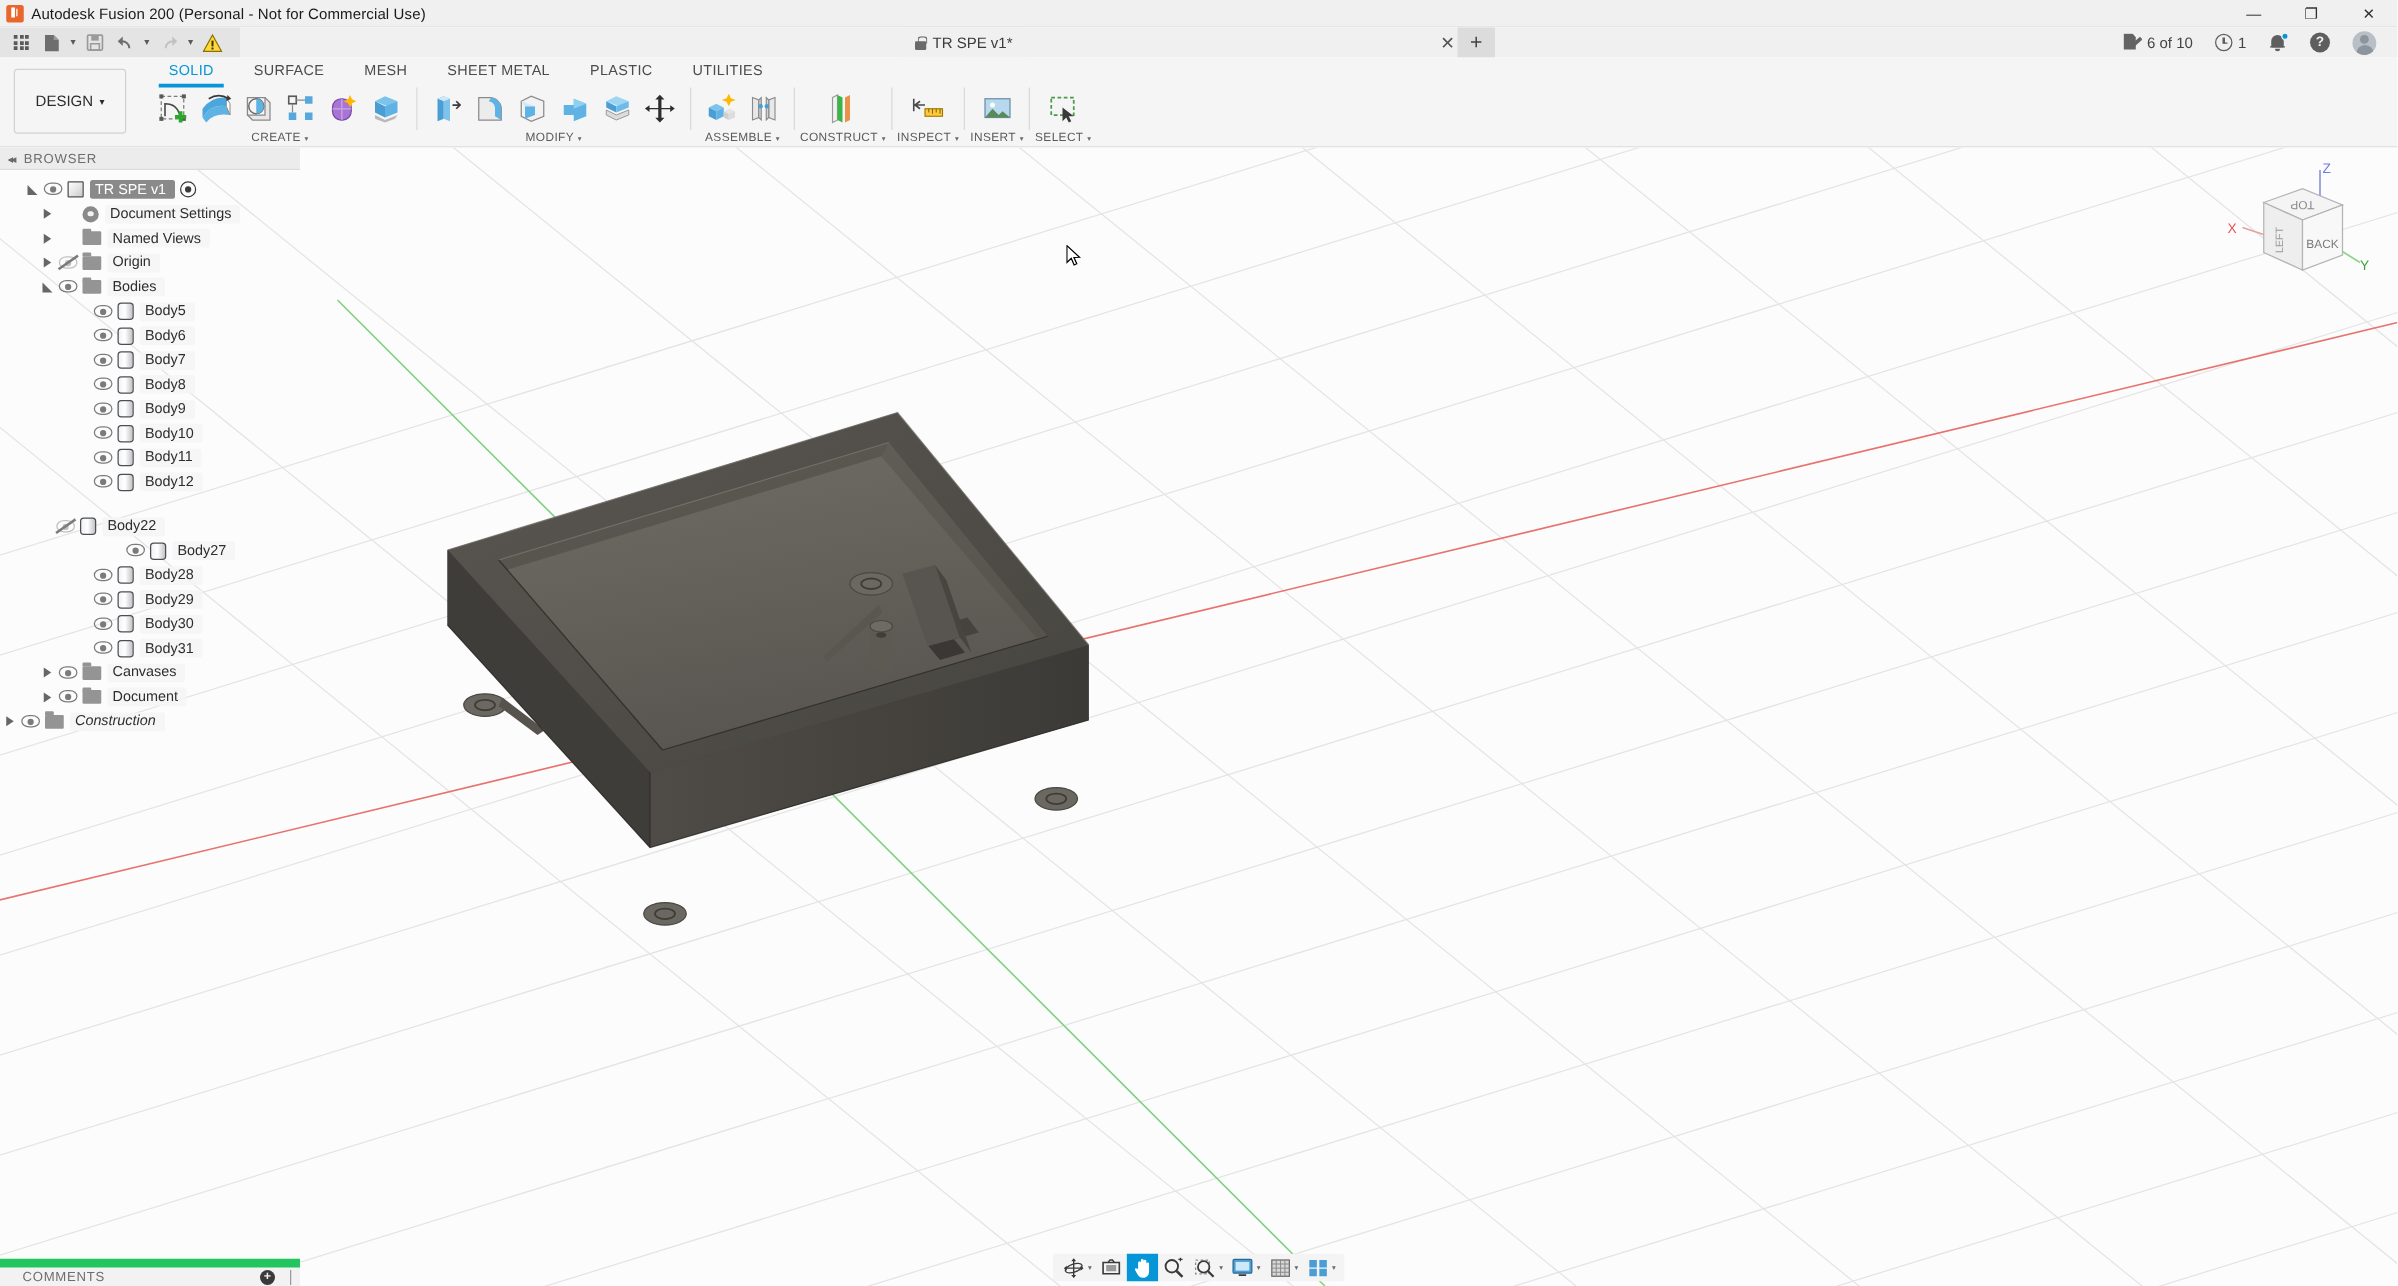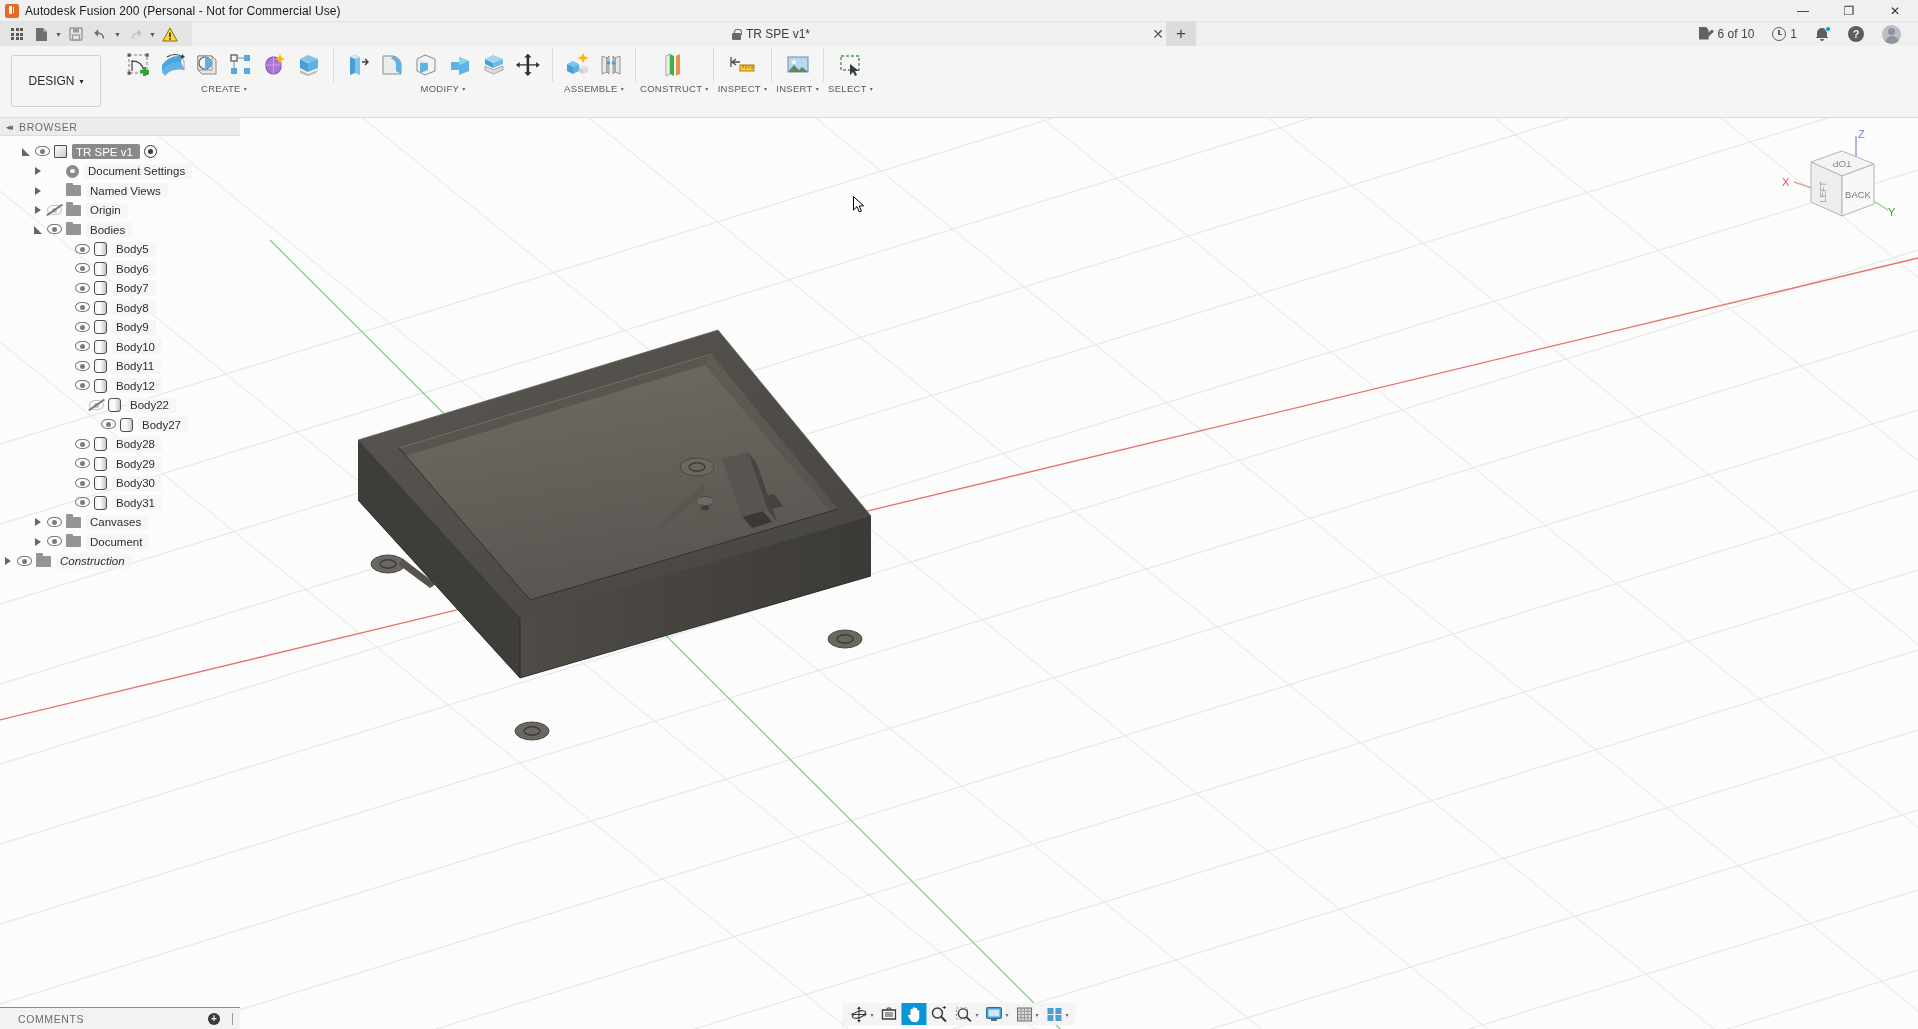--- a/index.html
+++ b/index.html
@@ -187,21 +187,21 @@
   .body-ico { width:13px; height:14px; border:1.3px solid #4a4f57; border-radius: 3px;
     background: linear-gradient(90deg,#f2f2f2 0%, #ffffff 45%, #c4c4c4 100%); flex:0 0 auto; }
   .dot-ico { width:13px; height:13px; border-radius:50%; border:1.5px solid #3a3a3a;
     position:relative; flex:0 0 auto; margin-left:4px; }
   .dot-ico::after { content:""; position:absolute; left:3px; top:3px; width:5px; height:5px;
     border-radius:50%; background:#3a3a3a; }
 
   
   .comments {
     position:absolute; left:0; bottom:0; width:240px; height:22px;
-    background:#f2f2f2; border-top:1px solid #22c55e; display:flex; align-items:center;
+    background:#f2f2f2; border-top:7px solid #22c55e; display:flex; align-items:center;
     padding-left: 18px; gap: 6px;
   }
   .comments-label { font-size:10.5px; color:#6d6d6d; letter-spacing:.6px; }
   .comments-add { margin-left:auto; margin-right:6px; width:12px; height:12px; border-radius:50%;
     background:#3a3a3a; color:#f2f2f2; font-size:10px; line-height:11px; text-align:center; font-weight:bold; }
   .comments-grip { width:2px; height:12px; border-left:1px solid #9a9a9a; margin-right:6px; }
 
   
   .navbar {
     position:absolute; bottom:4px; left:50%; transform:translateX(-50%);
@@ -321,20 +321,28 @@
   </div>
 </div>
 
 <div class="ribbon">
   <div class="design-box">
     <span>DESIGN</span>
     <span style="font-size:8px;color:#2b2b2b">▾</span>
   </div>
 
   <div class="tabs-area">
+    <div class="tabs">
+      <div class="tab active">SOLID</div>
+      <div class="tab">SURFACE</div>
+      <div class="tab">MESH</div>
+      <div class="tab">SHEET METAL</div>
+      <div class="tab">PLASTIC</div>
+      <div class="tab">UTILITIES</div>
+    </div>
 
     <div class="panels">
 
       <div class="panel">
         <div class="panel-icons">
           <div class="tool">
             <svg width="26" height="26" viewBox="0 0 26 26">
               <rect x="3" y="3" width="18" height="18" fill="none" stroke="#7d7d7d" stroke-width="1" stroke-dasharray="3 2"></rect>
               <path d="M6 19 L6 9 Q16 9 18 19" fill="none" stroke="#4a4a4a" stroke-width="1.3"></path>
               <rect x="1.5" y="1.5" width="3.2" height="3.2" fill="#5a5a5a"></rect>
@@ -804,21 +812,21 @@
         </div>
         <div class="trow" style="padding-left: 58px;">
           <span class="tw"></span>
           <span class="eye">
             <i class="o"></i>
             <i class="p"></i>
           </span>
           <span class="body-ico" style="margin: 0px 5px 0px 3px;"></span>
           <span class="lbl">Body12</span>
         </div>
-        <div class="trow" style="padding-left: 72px;">
+        <div class="trow" style="padding-left: 28px; margin-top: 16px;">
           <span class="tw"></span>
           <span class="eye off">
             <i class="o"></i>
             <i class="p"></i>
             <i class="slash"></i>
           </span>
           <span class="body-ico" style="margin: 0px 5px 0px 3px;"></span>
           <span class="lbl">Body22</span>
         </div>
         <div class="trow" style="padding-left: 84px;">

